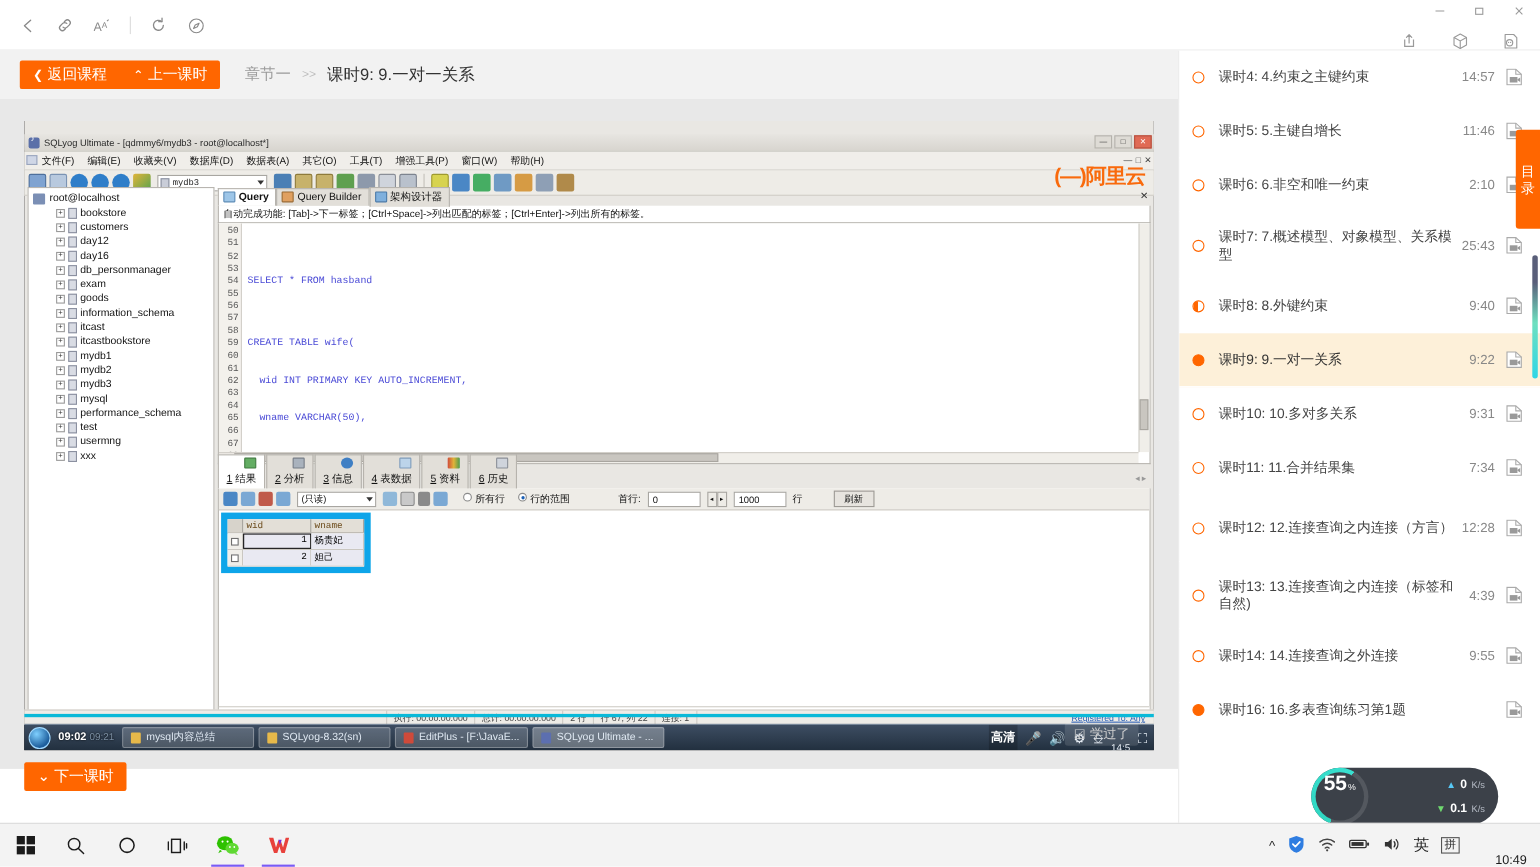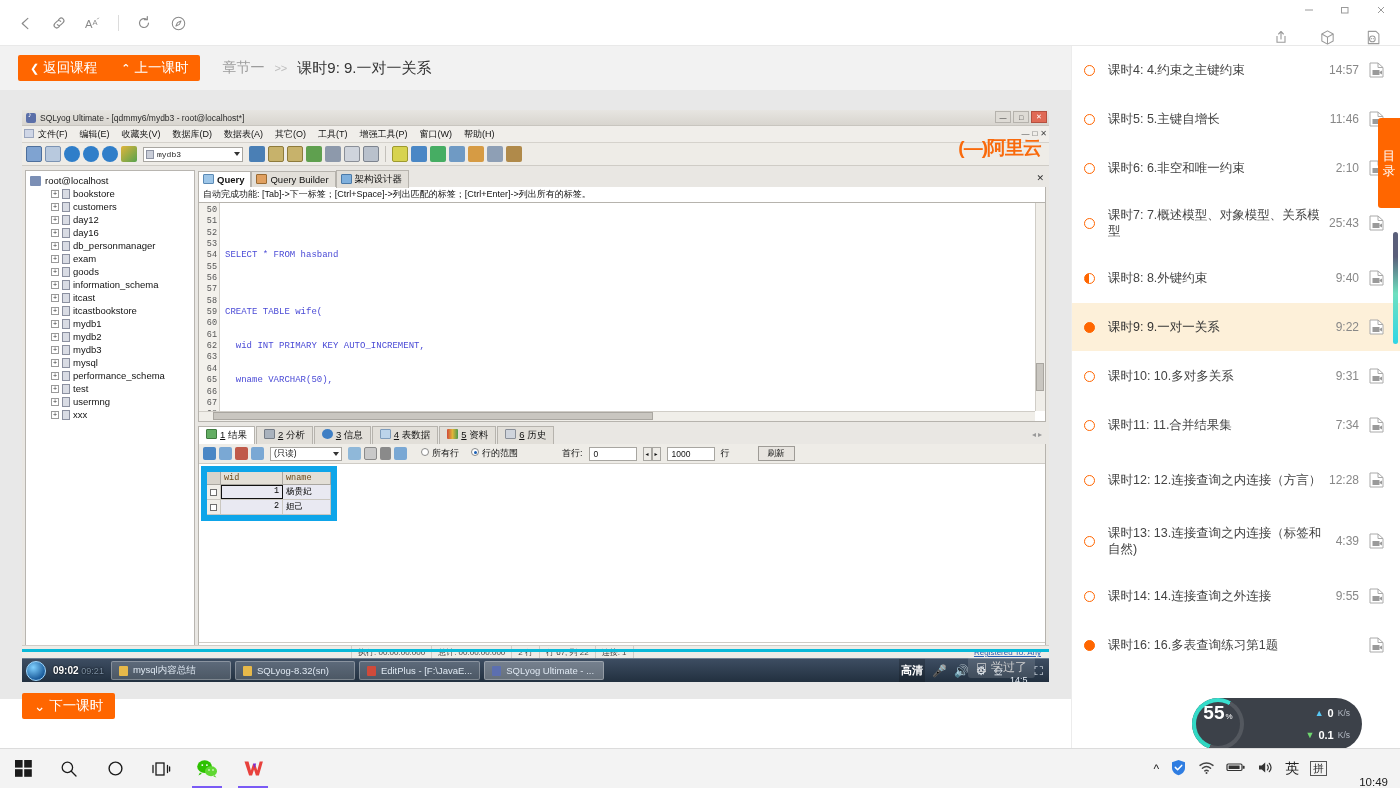--- a/index.html
+++ b/index.html
@@ -50,21 +50,21 @@
   .video-frame {
     position:absolute; left:22px; top:20px; width:1027px; height:572px;
     background:#1a1a1a; overflow:hidden;
   }
 
   
   .sqlyog { position:absolute; left:0; top:0; width:1027px; height:549px; background:#e9e7e3; }
   .sq-title {
     height:16px; background:linear-gradient(#e7e5e1,#d8d5cf);
     border-bottom:1px solid #c8c5bf; display:flex; align-items:center;
-    font-size:8.5px; color:#2b2b2b; padding-left:4px; position:relative;
+    font-size:8.5px; color:#2b2b2b; padding-left:4px; position:relative;margin-top:12px;
   }
   .sq-title .tb-ico { width:10px; height:10px; margin-right:4px; background:#5b6fa8;
      border-radius:2px; display:inline-block; position:relative; }
   .sq-title .tb-ico::after { content:"♪"; position:absolute; left:2px; top:-2px; color:#fff; font-size:7px; }
   .sq-winbtns { position:absolute; right:2px; top:1px; display:flex; gap:2px; }
   .sq-winbtn { width:16px; height:12px; background:#dedbd5; border:1px solid #b5b2ac;
      font-size:7px; color:#333; display:flex; align-items:center; justify-content:center; }
   .sq-winbtn.close { background:#e06a55; color:#fff; border-color:#b5503f; }
 
   .sq-menubar {
@@ -137,22 +137,22 @@
     flex:1; padding:2px 0 0 5px; font-family:"Liberation Mono","DejaVu Sans Mono",monospace;
     font-size:9px; line-height:11.35px; color:#111; white-space:pre; overflow:hidden;
   }
   .code-vsb { position:absolute; right:0; top:0; width:10px; bottom:10px; background:#f0eee9; border-left:1px solid #d0cdc7; }
   .code-vthumb { position:absolute; right:1px; top:160px; width:8px; height:28px; background:#c9c6c0; border:1px solid #a9a6a0; }
   .code-hsb { position:absolute; left:0; right:10px; bottom:0; height:10px; background:#f0eee9; border-top:1px solid #d0cdc7; }
   .code-hthumb { position:absolute; left:14px; bottom:1px; width:440px; height:8px; background:#c9c6c0; border:1px solid #a9a6a0; }
 
   .res-tabs { display:flex; align-items:flex-end; height:18px; gap:1px; margin-top:4px; position:relative; }
   .res-tab {
-    display:flex; align-items:flex-start; gap:3px; padding:2px 7px; font-size:9.5px;
-    background:#e2dfd9; border:1px solid #b6b3ad; border-bottom:none; color:#111;
+    display:flex; align-items:flex-end; gap:3px; padding:2px 7px; font-size:9.5px;
+    background:#e2dfd9; border:1px solid #b6b3ad; border-bottom:none; color:#111;flex-direction:column;
   }
   .res-tab.active { background:#fff; }
   .res-tab .ti { width:11px; height:10px; border-radius:1px; }
   .res-tab u { text-decoration:underline; }
   .restabs-nav { position:absolute; right:2px; top:4px; font-size:8px; color:#999; letter-spacing:2px;}
 
   .res-pane { flex:1; background:#fff; border:1px solid #b6b3ad; border-top:none; display:flex; flex-direction:column; min-height:0; }
   .res-toolbar {
     height:20px; background:#eeece7; border-bottom:1px solid #cfccc6;
     display:flex; align-items:center; gap:3px; padding:0 4px; font-size:9px; color:#111;

